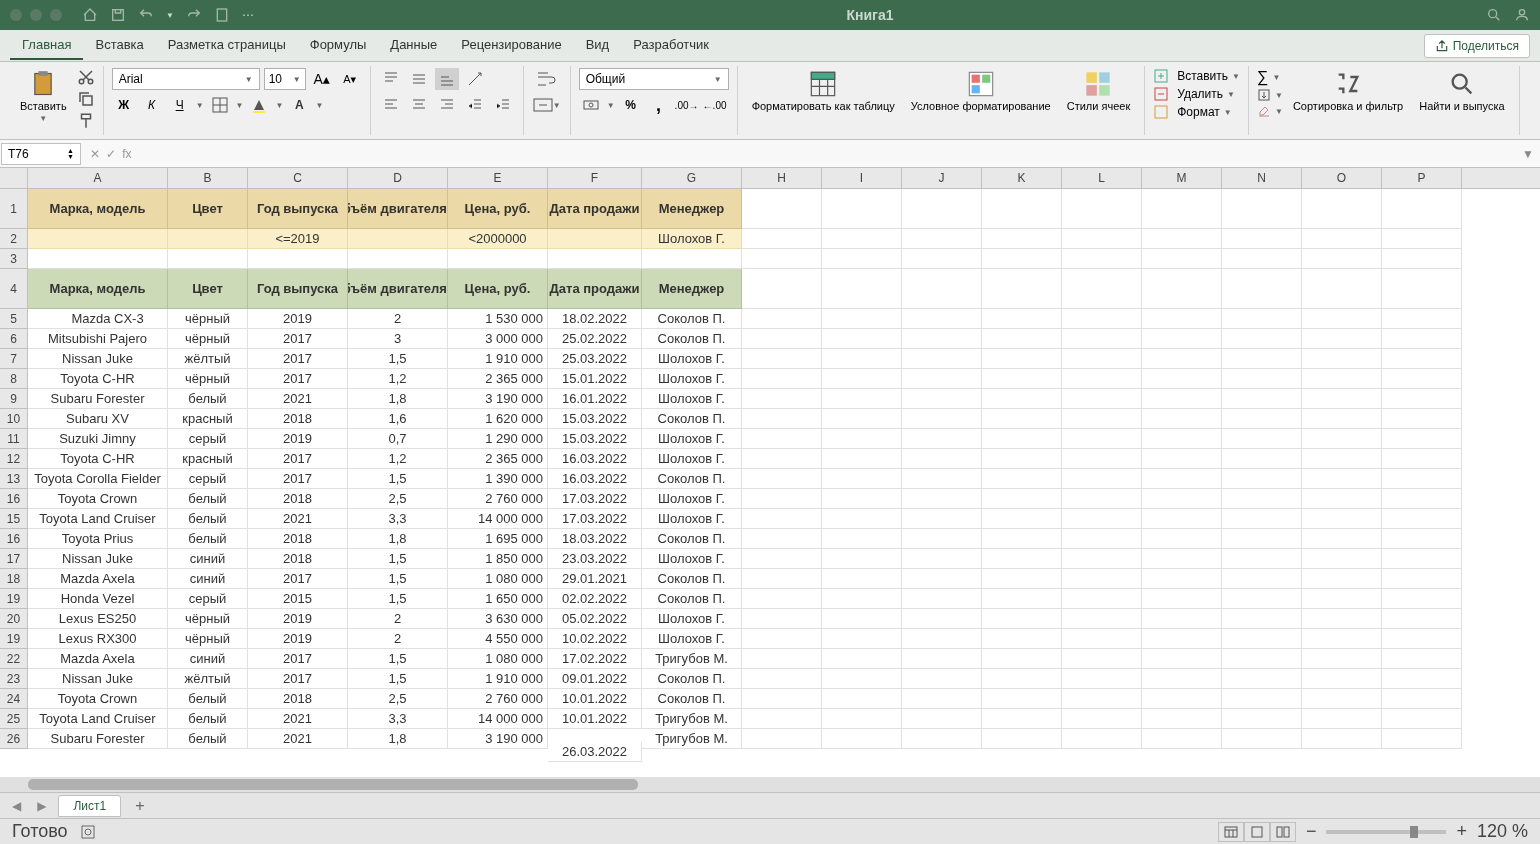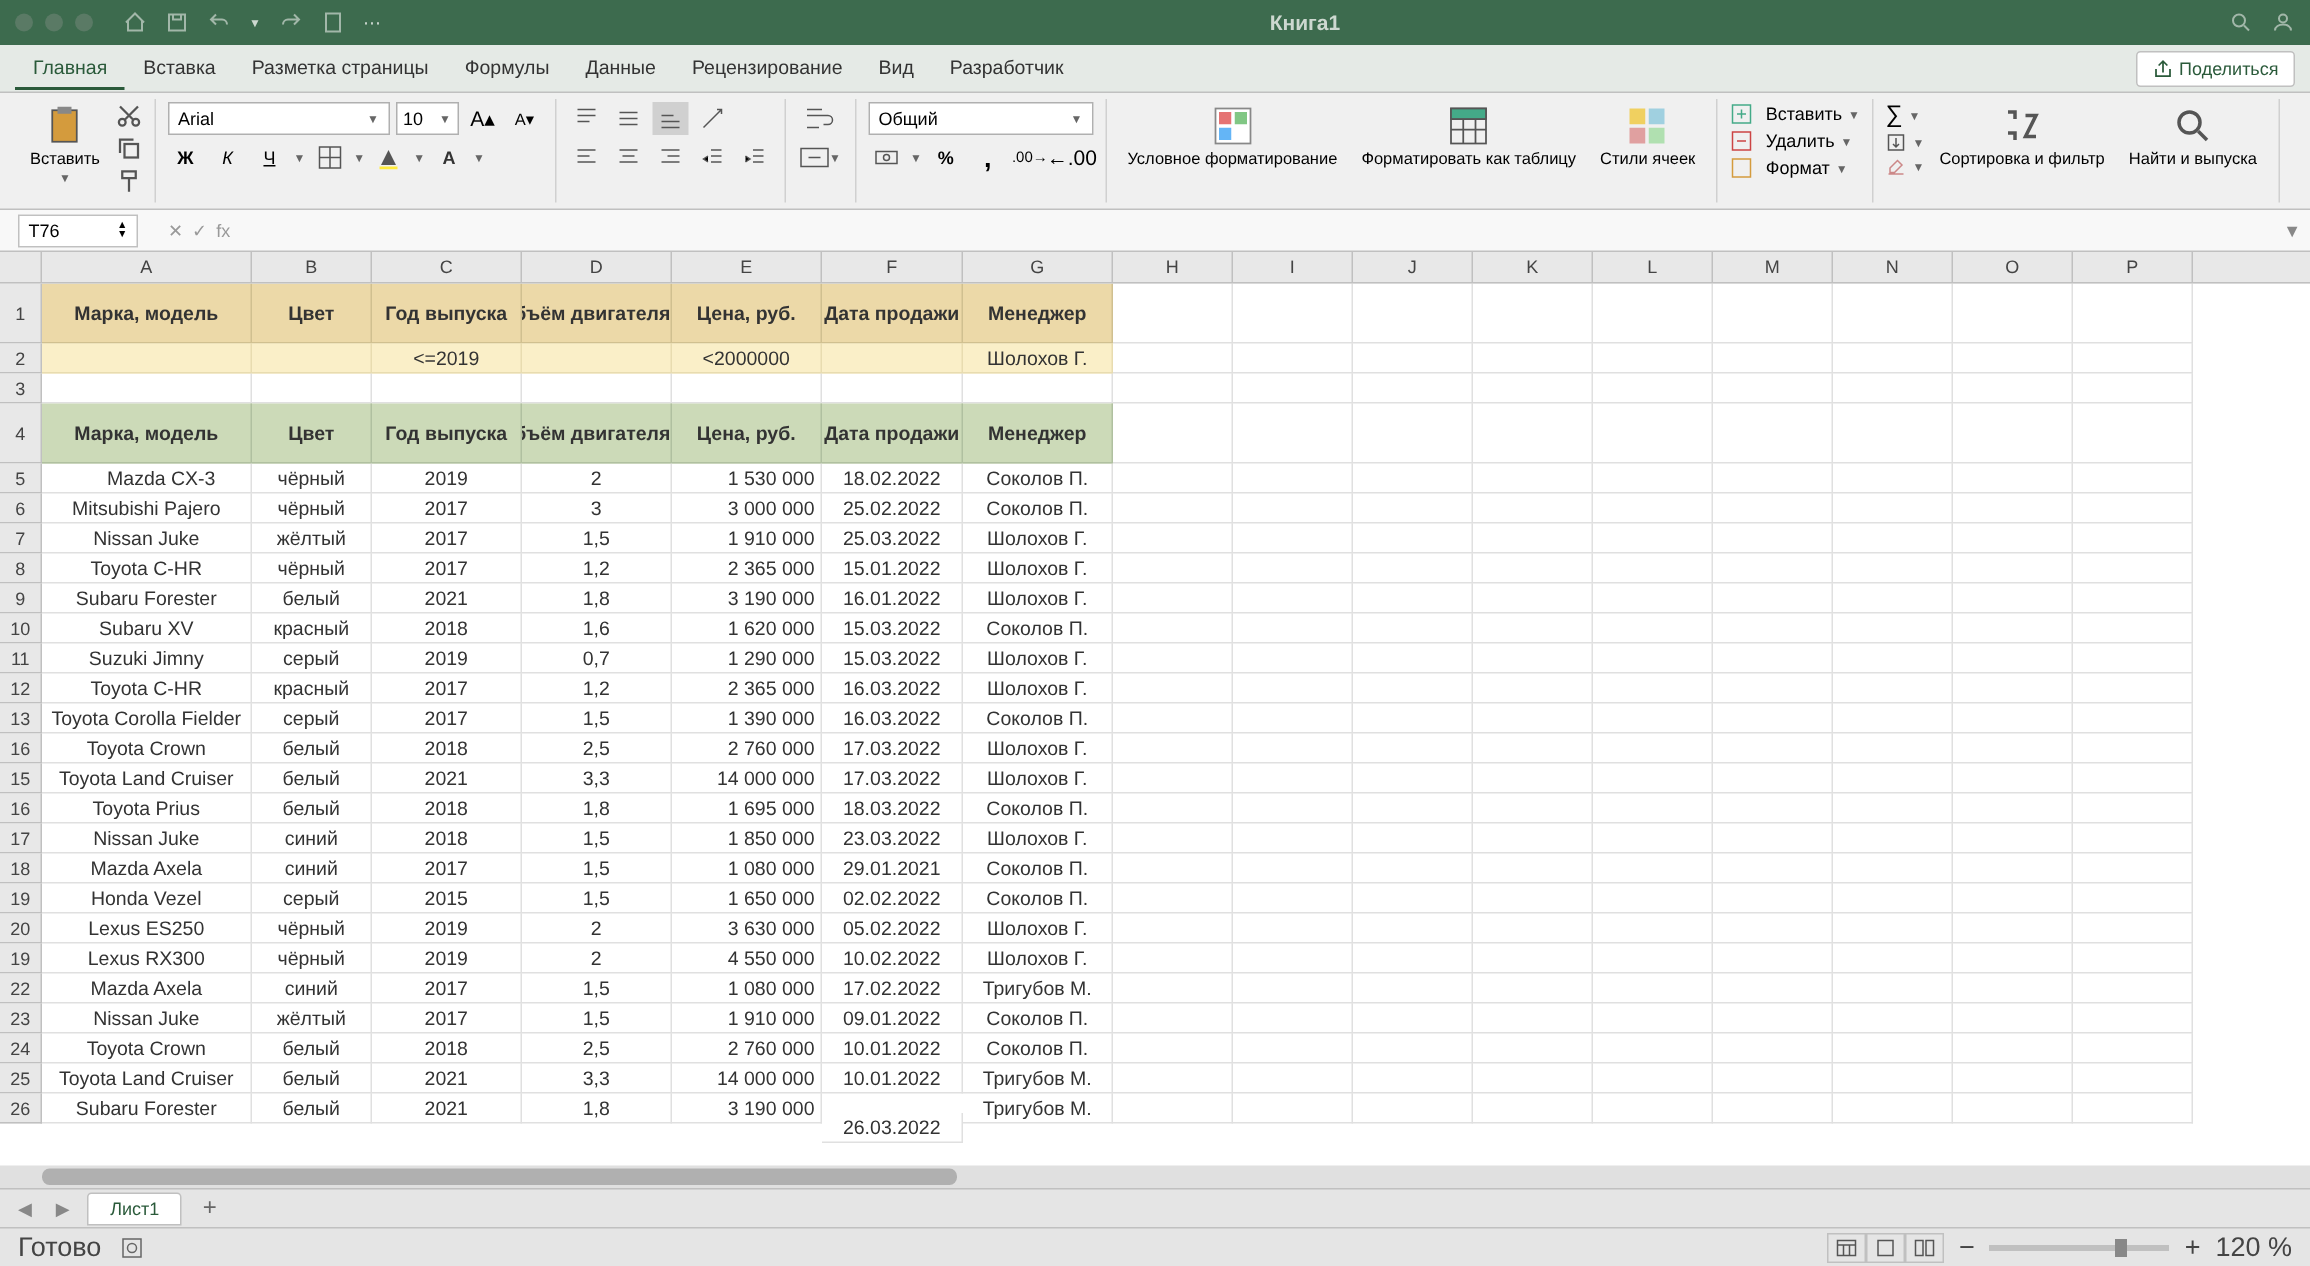--- a/index.html
+++ b/index.html
@@ -23,21 +23,21 @@
 .ribbon-large-icon { width: 28px; height: 28px; }
 .ribbon-col { display: flex; flex-direction: column; gap: 4px; }
 .ribbon-row { display: flex; gap: 4px; align-items: center; }
 .btn-sm { width: 24px; height: 22px; display: flex; align-items: center; justify-content: center; border: 1px solid transparent; }
 .font-name { width: 148px; height: 22px; border: 1px solid #b0b0b0; background: #fff; padding: 0 6px; display: flex; align-items: center; justify-content: space-between; }
 .font-size { width: 42px; height: 22px; border: 1px solid #b0b0b0; background: #fff; padding: 0 4px; display: flex; align-items: center; justify-content: space-between; }
 .num-format { width: 150px; height: 22px; border: 1px solid #b0b0b0; background: #fff; padding: 0 6px; display: flex; align-items: center; justify-content: space-between; }
 .caret { font-size: 8px; color: #666; }
 
 .formula-bar { background: #f8f8f8; height: 28px; display: flex; align-items: center; border-bottom: 1px solid #c0c0c0; }
-.name-box { width: 80px; border: 1px solid #c0c0c0; background: #fff; height: 22px; margin: 0 12px; padding: 0 6px; display: flex; align-items: center; justify-content: space-between; }
+.name-box { width: 80px; border: 1px solid #c0c0c0; background: #fff; height: 22px; margin: 0 1px; padding: 0 6px; display: flex; align-items: center; justify-content: space-between; }
 .fx-icons { display: flex; gap: 6px; padding: 0 8px; color: #999; }
 .fx-input { flex: 1; border: none; background: transparent; height: 22px; padding: 0 6px; }
 
 .grid-container { position: relative; background: #fff; height: calc(844px - 30px - 32px - 78px - 28px - 26px - 26px); overflow: hidden; }
 .col-headers { display: flex; background: #e8e8e8; border-bottom: 1px solid #c0c0c0; position: sticky; top: 0; }
 .corner { width: 28px; min-width: 28px; height: 20px; border-right: 1px solid #c0c0c0; background: #e8e8e8; }
 .col-h { border-right: 1px solid #c0c0c0; text-align: center; font-size: 12px; line-height: 20px; color: #444; background: #e8e8e8; }
 .row { display: flex; }
 .row-h { width: 28px; min-width: 28px; border-right: 1px solid #c0c0c0; border-bottom: 1px solid #c0c0c0; text-align: center; font-size: 12px; background: #e8e8e8; color: #444; display: flex; align-items: center; justify-content: center; }
 .cell { border-right: 1px solid #e0e0e0; border-bottom: 1px solid #e0e0e0; padding: 2px 4px; font-size: 13px; display: flex; align-items: center; overflow: hidden; white-space: nowrap; color: #333; }
@@ -272,41 +272,41 @@
         <div class="btn-sm">
             <svg width="16" height="16" viewBox="0 0 16 16" stroke="#555" fill="none">
               <rect x="1" y="4" width="14" height="8"></rect>
               <circle cx="8" cy="8" r="2"></circle>
             </svg>
           </div>
         <span class="caret">▼</span>
         <div class="btn-sm" style="font-weight:bold">%</div>
         <div class="btn-sm" style="font-weight:bold;font-size:18px">,</div>
         <div class="btn-sm" style="font-size:10px">.00→</div>
-        <div class="btn-sm" style="font-size:14px">←.00</div>
+        <div class="btn-sm" style="font-size:10px">←.00</div>
       </div>
     </div>
   </div>
   <div class="ribbon-group">
+    <div class="ribbon-large">
+      <svg class="ribbon-large-icon" viewBox="0 0 24 24" fill="none" stroke="#555">
+          <rect x="2" y="2" width="20" height="20"></rect>
+          <path d="M2 8h20M2 14h20M9 2v20M16 2v20"></path>
+          <rect x="2" y="2" width="20" height="6" fill="#4a8"></rect>
+        </svg>
+      <span style="text-align:center;line-height:1.1">Форматировать как таблицу</span>
+    </div>
     <div class="ribbon-large">
       <svg class="ribbon-large-icon" viewBox="0 0 24 24">
           <rect x="2" y="2" width="20" height="20" fill="#fff" stroke="#888"></rect>
           <rect x="4" y="4" width="7" height="7" fill="#e57373"></rect>
           <rect x="13" y="4" width="7" height="7" fill="#81c784"></rect>
           <rect x="4" y="13" width="7" height="7" fill="#64b5f6"></rect>
         </svg>
       <span style="text-align:center;line-height:1.1">Условное форматирование</span>
-    </div>
-    <div class="ribbon-large">
-      <svg class="ribbon-large-icon" viewBox="0 0 24 24" fill="none" stroke="#555">
-          <rect x="2" y="2" width="20" height="20"></rect>
-          <path d="M2 8h20M2 14h20M9 2v20M16 2v20"></path>
-          <rect x="2" y="2" width="20" height="6" fill="#4a8"></rect>
-        </svg>
-      <span style="text-align:center;line-height:1.1">Форматировать как таблицу</span>
     </div>
     <div class="ribbon-large">
       <svg class="ribbon-large-icon" viewBox="0 0 24 24">
           <rect x="2" y="2" width="9" height="9" fill="#f0d060"></rect>
           <rect x="13" y="2" width="9" height="9" fill="#a0d0e0"></rect>
           <rect x="2" y="13" width="9" height="9" fill="#e0a0a0"></rect>
           <rect x="13" y="13" width="9" height="9" fill="#b0e0b0"></rect>
         </svg>
       <span style="text-align:center;line-height:1.1">Стили ячеек</span>
     </div>

